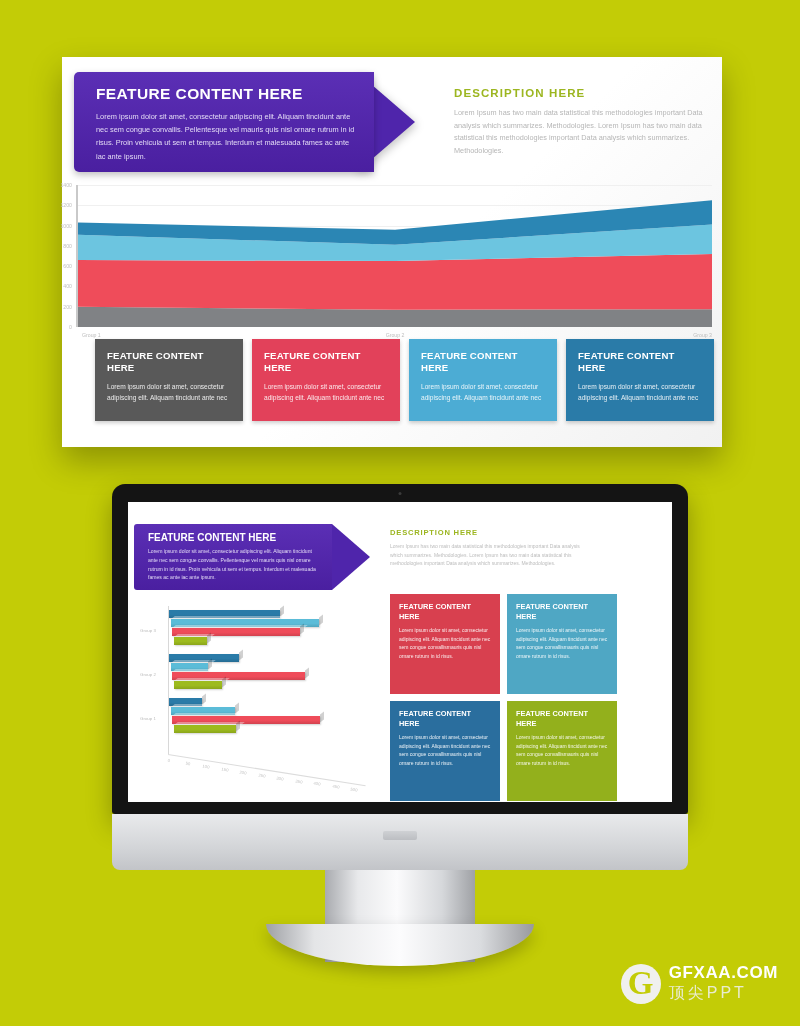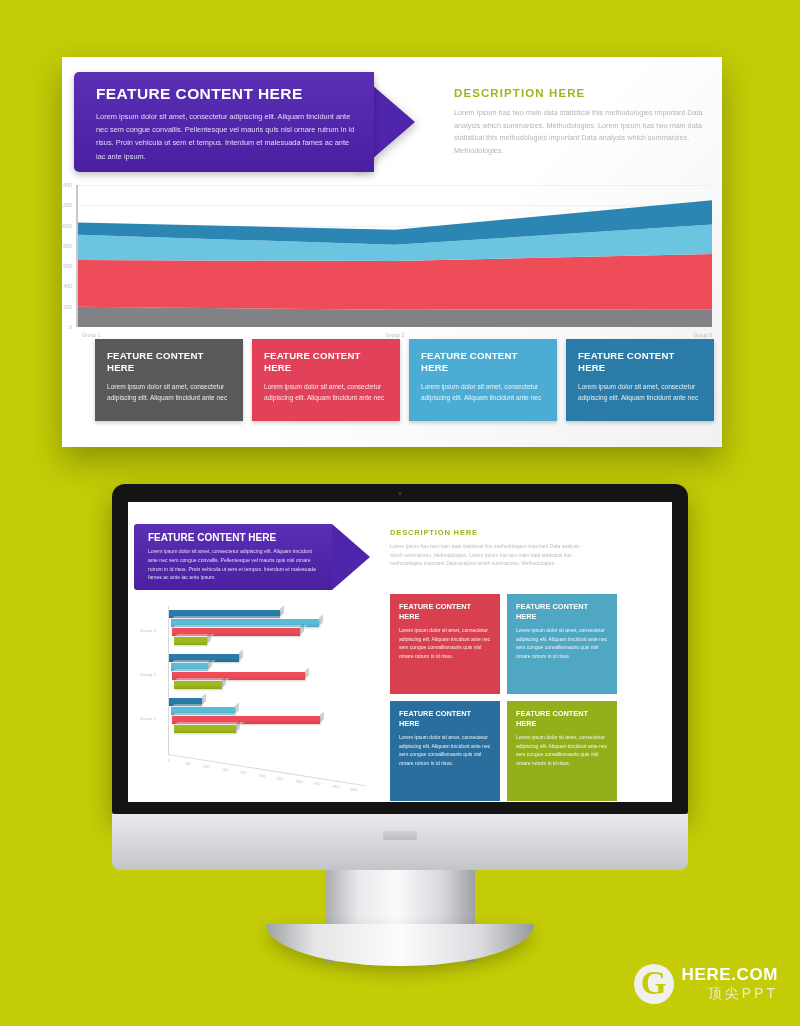--- a/index.html
+++ b/index.html
@@ -176,21 +176,21 @@
 
   
   #watermark { position: absolute; right: 22px; bottom: 22px; display: flex; align-items: center; gap: 8px; }
   .wm-g {
     width: 40px; height: 40px; border-radius: 50%;
     background: #f0f0ee; color: #c3cc06;
     font-size: 33px; font-weight: bold; line-height: 38px; text-align: center;
     font-family: "Liberation Serif", serif;
   }
   .wm-text-1 { color: #ffffff; font-size: 17px; font-weight: bold; letter-spacing: .6px; }
-  .wm-text-2 { color: #e9ecd0; font-size: 14px; letter-spacing: 3px; text-align: right; }
+  .wm-text-2 { color: #e9ecd0; font-size: 16px; letter-spacing: 3px; }
 </style>
 </head>
 <body>
 
 <div id="top-slide">
   <div class="slide-inner">
 
     <div class="arrow-head"></div>
     <div class="arrow-banner">
       <div class="banner-title">FEATURE CONTENT HERE</div>
@@ -323,16 +323,16 @@
   <div class="stand-neck"></div>
   <div class="monitor-chin">
     <div class="chin-logo"></div>
   </div>
   <div class="stand-base"></div>
 </div>
 
 <div id="watermark">
   <div class="wm-g">G</div>
   <div>
-    <div class="wm-text-1">HERE.COM</div>
+    <div class="wm-text-1">GFXAA.COM</div>
     <div class="wm-text-2">顶尖PPT</div>
   </div>
 </div>
 
 </body></html>

